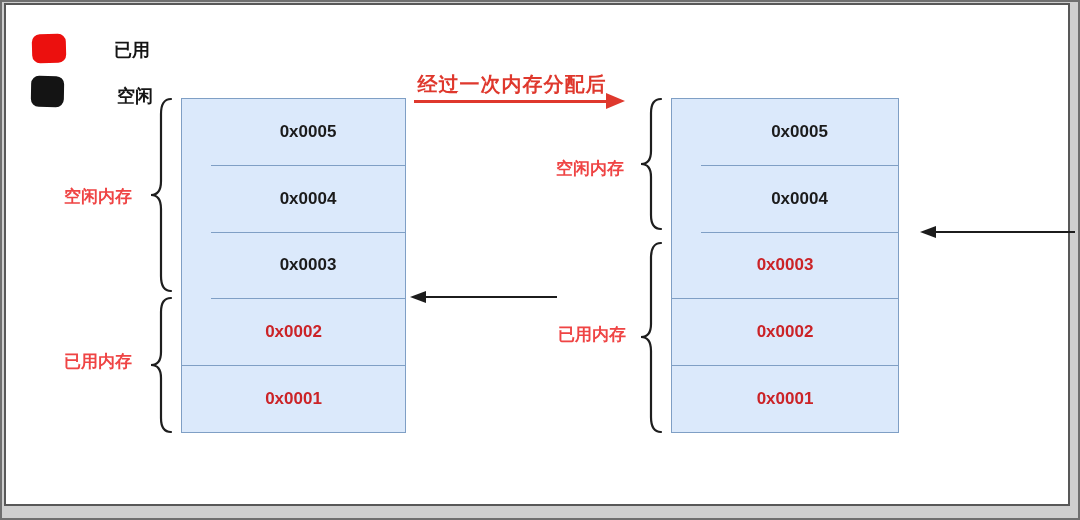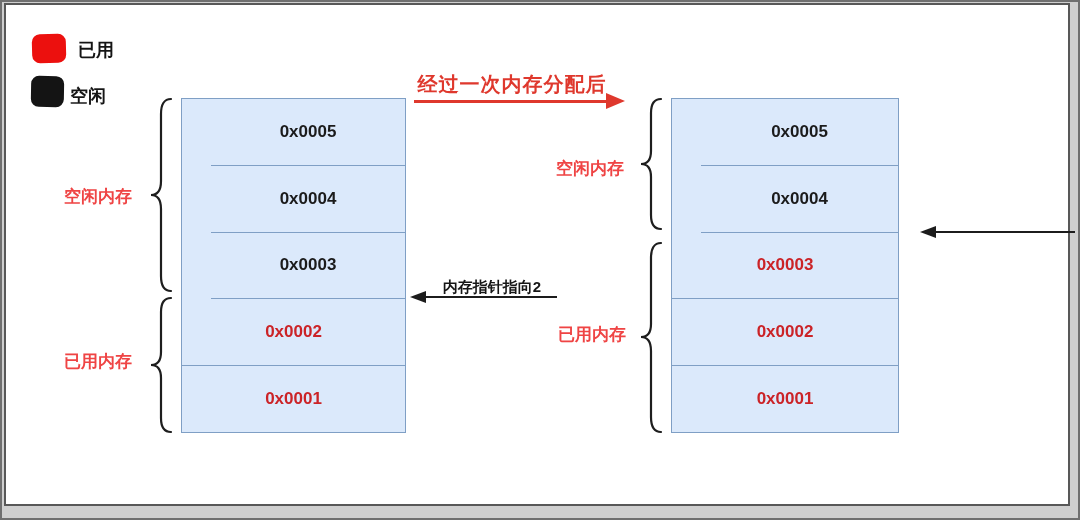--- a/index.html
+++ b/index.html
@@ -3,21 +3,21 @@
 <meta charset="utf-8">
 <style>
   html,body{margin:0;padding:0;background:#fff;}
   .page{position:relative;width:1080px;height:520px;background:#cfcfcf;
         font-family:"Liberation Sans","DejaVu Sans",sans-serif;overflow:hidden;}
   .outer-edge{position:absolute;inset:0;border:2px solid #6f6f6f;pointer-events:none;z-index:9;}
   .canvas{position:absolute;left:4px;top:3px;width:1066px;height:503px;
           background:#fff;border:2px solid #585858;box-sizing:border-box;}
   
   .swatch{position:absolute;border-radius:8px;}
-  .legend-label{position:absolute;font-size:18px;font-weight:bold;color:#151515;}
+  .legend-label{position:absolute;font-size:18px;font-weight:bold;color:#151515;margin-left:36px;}
   
   .stack{position:absolute;display:flex;flex-direction:column;
          border:1.5px solid var(--cell_border);box-sizing:border-box;background:var(--cell_fill);}
   .cell{flex:1;display:flex;align-items:center;justify-content:center;
         font-size:17px;font-weight:600;border-bottom:1.5px solid var(--cell_border);
         background:var(--cell_fill);}
   .cell:last-child{border-bottom:none;}
   .cell-free{color:var(--free_text);margin-left:29px;}
   .cell-used{color:var(--used_text);}
   
@@ -41,21 +41,21 @@
 </style>
 </head>
 <body>
 
 <div class="page">
   <div class="canvas">
 
     <div class="swatch" style="left: 26px; top: 29px; width: 34px; height: 29px; transform: rotate(-1.5deg); background-color: rgb(236, 16, 14);"></div>
     <div class="legend-label" style="left:72px;top:33px">已用</div>
     <div class="swatch" style="left: 25px; top: 71px; width: 33px; height: 31px; transform: rotate(1deg); background-color: rgb(20, 20, 20);"></div>
-    <div class="legend-label" style="left:64px;top:79px">空闲</div>
+    <div class="legend-label" style="left:75px;top:79px">空闲</div>
 
     <div class="transition-label" style="left:400px;top:66px;width:212px;">经过一次内存分配后</div>
     <div class="hline red" style="left:408px;top:95px;width:194px;"></div>
     <div class="arrow-right-red" style="left:600px;top:88px;"></div>
 
     <div class="stack" style="left:175px;top:93px;width:225px;height:335px;">
         <div class="cell cell-free">0x0005</div>
         <div class="cell cell-free">0x0004</div>
         <div class="cell cell-free">0x0003</div>
         <div class="cell cell-used">0x0002</div>
@@ -83,21 +83,20 @@
     <svg class="brace" style="left:632px;top:92px;" width="26" height="134" viewBox="0 0 26 134">
       <path d="M23 2 Q13 2 13 16 L13 54 Q13 67 3 67 Q13 67 13 80 L13 118 Q13 132 23 132"></path>
     </svg>
     <div class="region-label" style="left:550px;top:152px;">空闲内存</div>
 
     <svg class="brace" style="left:632px;top:236px;" width="26" height="193" viewBox="0 0 26 193">
       <path d="M23 2 Q13 2 13 17 L13 83 Q13 96 3 96 Q13 96 13 110 L13 176 Q13 191 23 191"></path>
     </svg>
     <div class="region-label" style="left:552px;top:318px;">已用内存</div>
 
-    <div class="pointer-label" style="left:418px;top:273px;width:136px;">内存指针指向2</div>
     <div class="hline black" style="left:419px;top:291px;width:132px;"></div>
     <div class="arrow-left-black" style="left:404px;top:286px;"></div>
 
     <div class="hline black" style="left:929px;top:226px;width:140px;"></div>
     <div class="arrow-left-black" style="left:914px;top:221px;"></div>
 
   </div>
   <div class="outer-edge"></div>
 </div>
 

